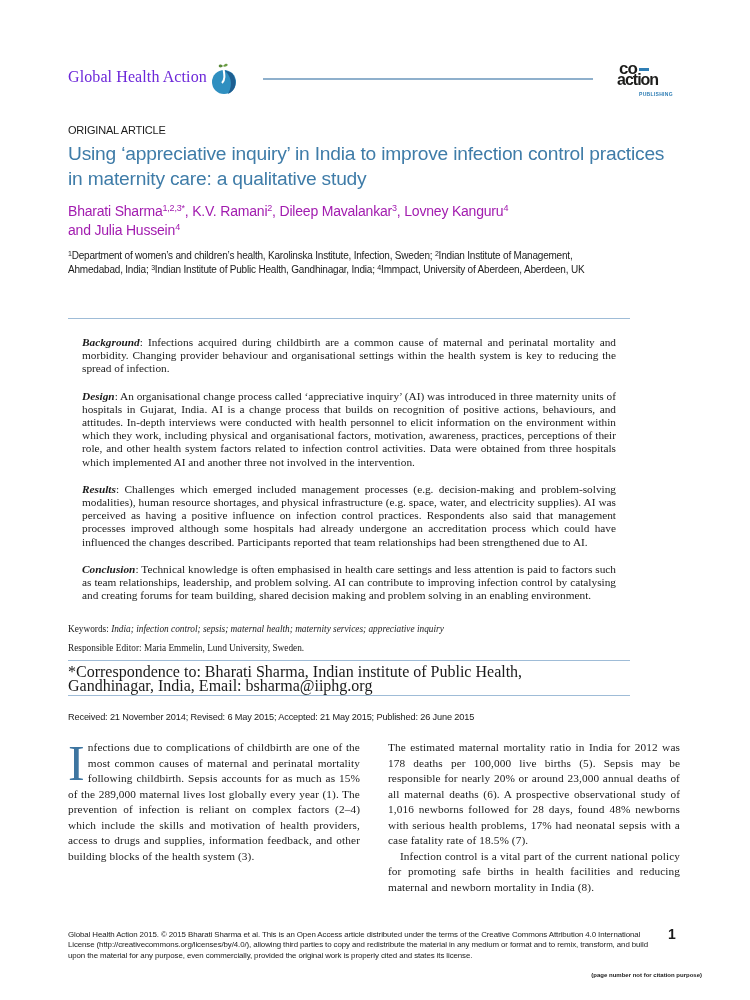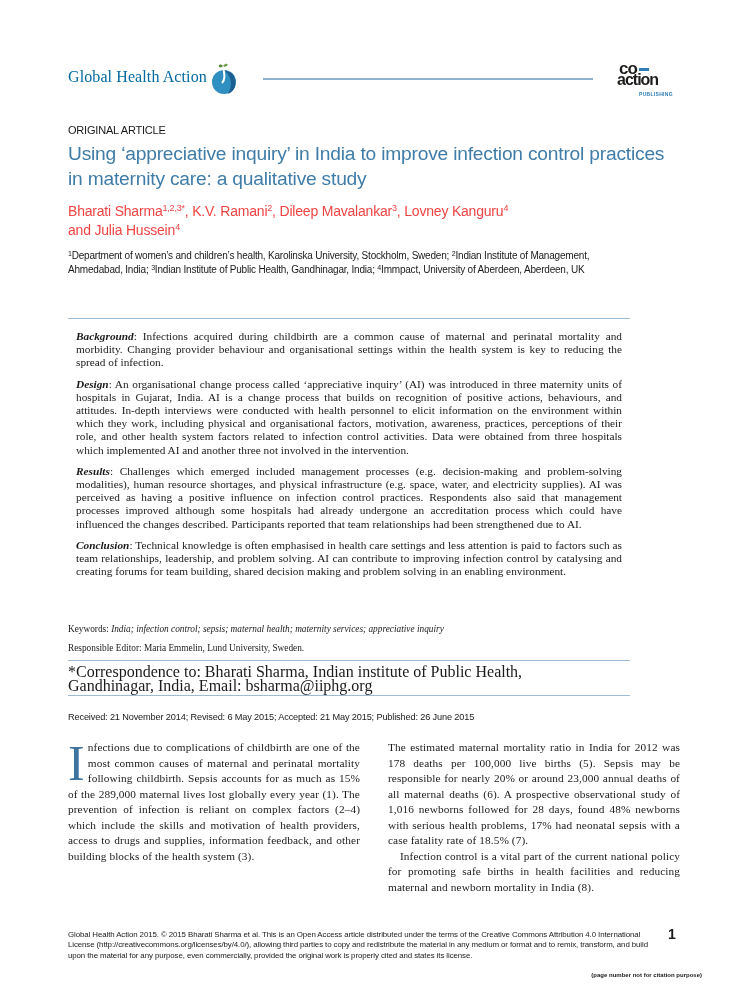--- a/index.html
+++ b/index.html
@@ -1,42 +1,42 @@
 <!DOCTYPE html>
 <html><head>
 <meta charset="utf-8">
 <style>
   * { box-sizing: border-box; margin: 0; padding: 0; }
   html, body { width: 750px; height: 1000px; background: #ffffff; overflow: hidden; }
   body { position: relative; font-family: "Liberation Serif", serif; color: #1a1a1a; }
 
   
-  .journal-name { position: absolute; left: 68px; top: 68px; font-family: "Liberation Serif", serif; font-size: 16px; color: #0369a1; letter-spacing: 0.1px; }
+  .journal-name { position: absolute; left: 68px; top: 68px; font-family: "Liberation Serif", serif; font-size: 16px; color: #6d28d9; letter-spacing: 0.1px; }
   .journal-logo { position: absolute; left: 208px; top: 61px; width: 32px; height: 34px; }
   .header-rule { position: absolute; left: 263px; top: 78px; width: 330px; height: 2px; background: #8fb0cc; }
   .publisher-logo { position: absolute; left: 617px; top: 60px; width: 64px; height: 40px; }
   .pub-line1, .pub-line2 { position: absolute; font-family: "Liberation Sans", sans-serif; font-weight: bold; color: #1d1d1b; letter-spacing: -1px; line-height: 1; }
   .pub-line1 { left: 2px; top: 0px; font-size: 17px; text-align: right; }
   .pub-line2 { left: 0px; top: 12px; font-size: 16px; }
   .pub-dash { position: absolute; left: 22px; top: 8px; width: 10px; height: 3px; background: #2f7eb5; }
   .pub-sub { position: absolute; left: 22px; top: 31px; font-family: "Liberation Sans", sans-serif; font-size: 5px; font-weight: bold; color: #2f7eb5; letter-spacing: 0.3px; }
 
   
   .article-type { position: absolute; left: 68px; top: 124px; font-family: "Liberation Sans", sans-serif; font-size: 11px; color: #1a1a1a; letter-spacing: -0.2px; }
   .article-title { position: absolute; left: 68px; top: 141px; width: 600px; font-family: "Liberation Sans", sans-serif; font-size: 19.2px; line-height: 25px; color: #3f7ca8; letter-spacing: -0.2px; }
-  .authors { position: absolute; left: 68px; top: 202px; width: 600px; font-family: "Liberation Sans", sans-serif; font-size: 14px; line-height: 19px; color: #ef4444; letter-spacing: -0.2px; }
+  .authors { position: absolute; left: 68px; top: 202px; width: 600px; font-family: "Liberation Sans", sans-serif; font-size: 14px; line-height: 19px; color: #a21caf; letter-spacing: -0.2px; }
   .authors sup { font-size: 9px; vertical-align: 5px; line-height: 0; }
   .affiliations { position: absolute; left: 68px; top: 249px; width: 560px; font-family: "Liberation Sans", sans-serif; font-size: 10px; line-height: 14px; color: #1a1a1a; letter-spacing: -0.2px; }
   .affiliations sup { font-size: 7px; vertical-align: 3px; line-height: 0; }
 
   .rule { position: absolute; left: 68px; width: 562px; height: 1px; background: #9fbcd7; }
 
   
   .abstract { position: absolute; left: 68px; top: 322px; width: 562px; font-size: 11.3px; line-height: 13.2px; text-align: justify; color: #1a1a1a; }
-  .abstract p { margin: 8px; }
+  .abstract p { margin: 14px; }
   .abstract .lbl { font-weight: bold; font-style: italic; }
 
   .keywords { position: absolute; left: 68px; top: 624px; width: 562px; font-size: 9.3px; color: #1a1a1a; }
   .keywords .kw { font-style: italic; }
   .editor { position: absolute; left: 68px; top: 643px; width: 562px; font-size: 9.3px; color: #1a1a1a; }
   .correspondence { position: absolute; left: 68px; top: 665px; width: 510px; font-size: 16px; line-height: 14px; color: #1a1a1a; }
   .dates { position: absolute; left: 68px; top: 712px; width: 600px; font-family: "Liberation Sans", sans-serif; font-size: 9.2px; color: #1a1a1a; letter-spacing: -0.15px; }
 
   
   .col { position: absolute; top: 740px; width: 292px; font-size: 11.3px; line-height: 15.5px; text-align: justify; color: #1a1a1a; letter-spacing: 0.1px; }
@@ -68,21 +68,21 @@
 <div class="publisher-logo">
   <span class="pub-line1">co</span>
   <span class="pub-dash"></span>
   <span class="pub-line2">action</span>
   <span class="pub-sub">PUBLISHING</span>
 </div>
 
 <div class="article-type">ORIGINAL ARTICLE</div>
 <h1 class="article-title" style="font-weight:normal;">Using ‘appreciative inquiry’ in India to improve infection control practices in maternity care: a qualitative study</h1>
 <div class="authors" id="authors"><span>Bharati Sharma</span><sup>1,2,3*</sup><span>, </span><span>K.V. Ramani</span><sup>2</sup><span>, </span><span>Dileep Mavalankar</span><sup>3</sup><span>, </span><span>Lovney Kanguru</span><sup>4</sup><br><span>and </span><span>Julia Hussein</span><sup>4</sup></div>
-<div class="affiliations" id="affiliations"><sup>1</sup><span>Department of women’s and children’s health, Karolinska University, Stockholm, Sweden; </span><sup>2</sup><span>Indian Institute of Management, Ahmedabad, India; </span><sup>3</sup><span>Indian Institute of Public Health, Gandhinagar, India; </span><sup>4</sup><span>Immpact, University of Aberdeen, Aberdeen, UK</span></div>
+<div class="affiliations" id="affiliations"><sup>1</sup><span>Department of women’s and children’s health, Karolinska Institute, Infection, Sweden; </span><sup>2</sup><span>Indian Institute of Management, Ahmedabad, India; </span><sup>3</sup><span>Indian Institute of Public Health, Gandhinagar, India; </span><sup>4</sup><span>Immpact, University of Aberdeen, Aberdeen, UK</span></div>
 
 <div class="rule" style="top:318px;"></div>
 
 <div class="abstract">
   <p><span class="lbl">Background</span><span>: Infections acquired during childbirth are a common cause of maternal and perinatal mortality and morbidity. Changing provider behaviour and organisational settings within the health system is key to reducing the spread of infection.</span></p>
   <p><span class="lbl">Design</span><span>: An organisational change process called ‘appreciative inquiry’ (AI) was introduced in three maternity units of hospitals in Gujarat, India. AI is a change process that builds on recognition of positive actions, behaviours, and attitudes. In-depth interviews were conducted with health personnel to elicit information on the environment within which they work, including physical and organisational factors, motivation, awareness, practices, perceptions of their role, and other health system factors related to infection control activities. Data were obtained from three hospitals which implemented AI and another three not involved in the intervention.</span></p>
   <p><span class="lbl">Results</span><span>: Challenges which emerged included management processes (e.g. decision-making and problem-solving modalities), human resource shortages, and physical infrastructure (e.g. space, water, and electricity supplies). AI was perceived as having a positive influence on infection control practices. Respondents also said that management processes improved although some hospitals had already undergone an accreditation process which could have influenced the changes described. Participants reported that team relationships had been strengthened due to AI.</span></p>
   <p><span class="lbl">Conclusion</span><span>: Technical knowledge is often emphasised in health care settings and less attention is paid to factors such as team relationships, leadership, and problem solving. AI can contribute to improving infection control by catalysing and creating forums for team building, shared decision making and problem solving in an enabling environment.</span></p>
 </div>
 

